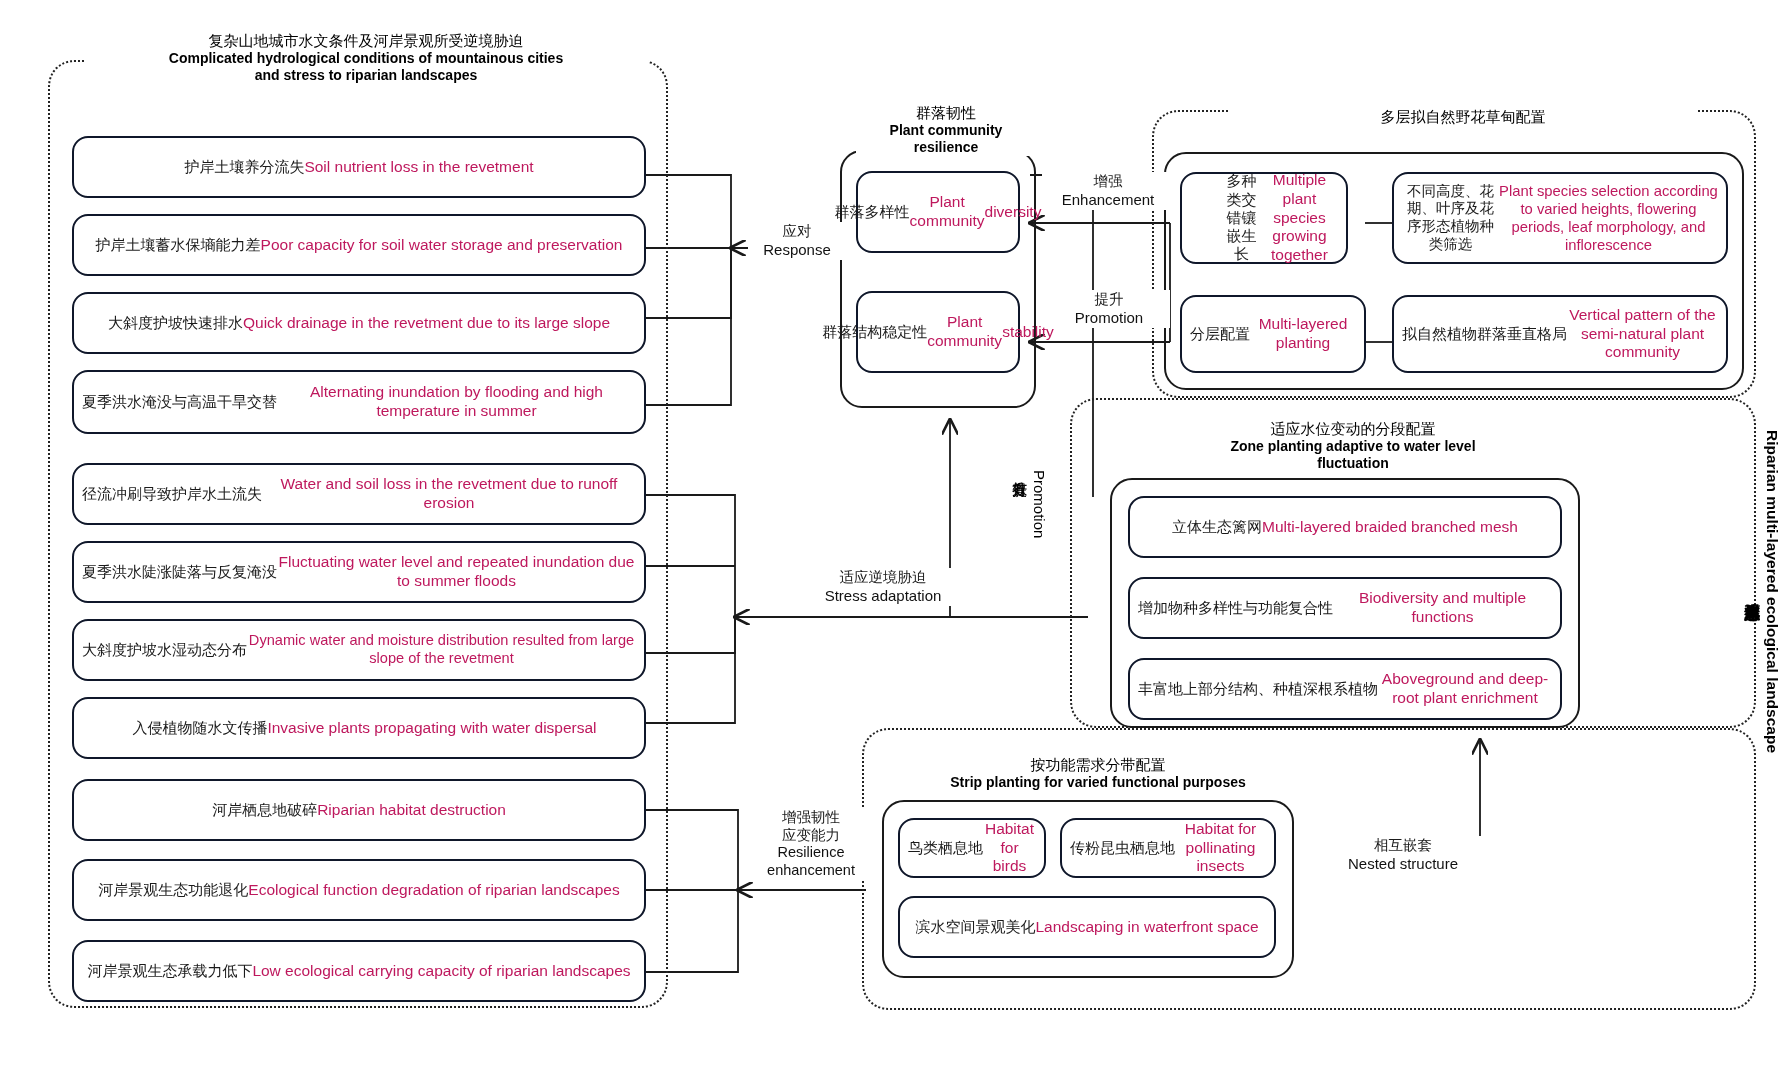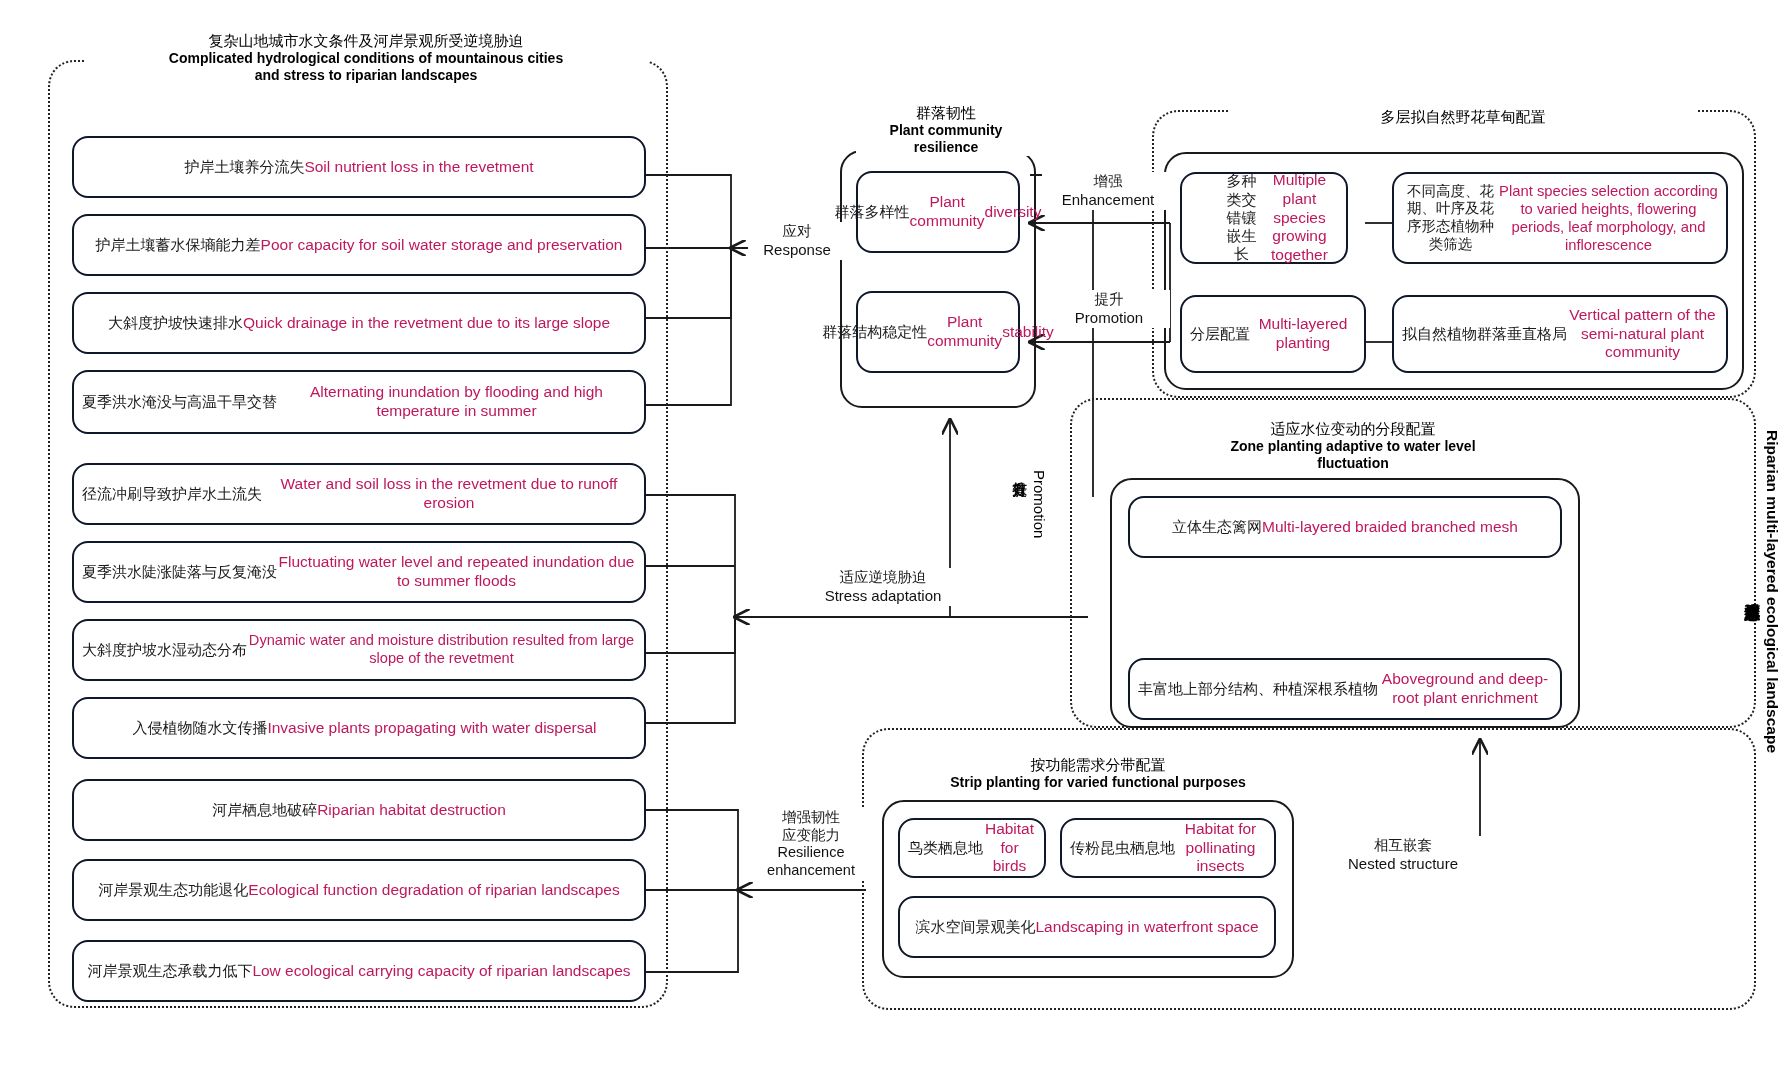--- a/index.html
+++ b/index.html
@@ -216,20 +216,24 @@
   <div class="solidgroup" style="left:1110px;top:478px;width:470px;height:250px;"></div>
   <div class="grouptitle" style="left:1180px;top:420px;width:330px;">
     <span class="t-cn">适应水位变动的分段配置</span>
     <span class="t-en">Zone planting adaptive to water level</span>
     <span class="t-en">fluctuation</span>
   </div>
   <div class="node" style="left:1128px;top:496px;width:434px;height:62px;">
     <span class="cn">立体生态篱网</span>
     <span class="en">Multi-layered braided branched mesh</span>
   </div>
+  <div class="node" style="left:1128px;top:577px;width:434px;height:62px;">
+    <span class="cn">增加物种多样性与功能复合性</span>
+    <span class="en">Biodiversity and multiple functions</span>
+  </div>
   <div class="node" style="left:1128px;top:658px;width:434px;height:62px;">
     <span class="cn">丰富地上部分结构、种植深根系植物</span>
     <span class="en">Aboveground and deep-root plant enrichment</span>
   </div>
 
   <div class="solidgroup" style="left:882px;top:800px;width:412px;height:178px;"></div>
   <div class="grouptitle" style="left:895px;top:756px;width:390px;">
     <span class="t-cn">按功能需求分带配置</span>
     <span class="t-en">Strip planting for varied functional purposes</span>
   </div>

